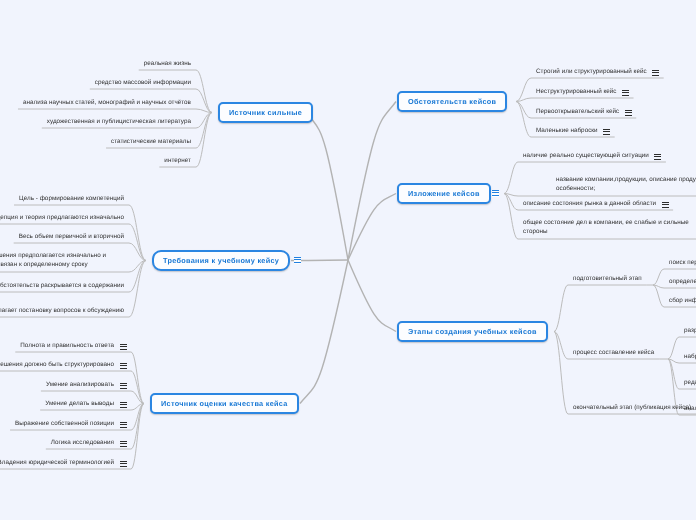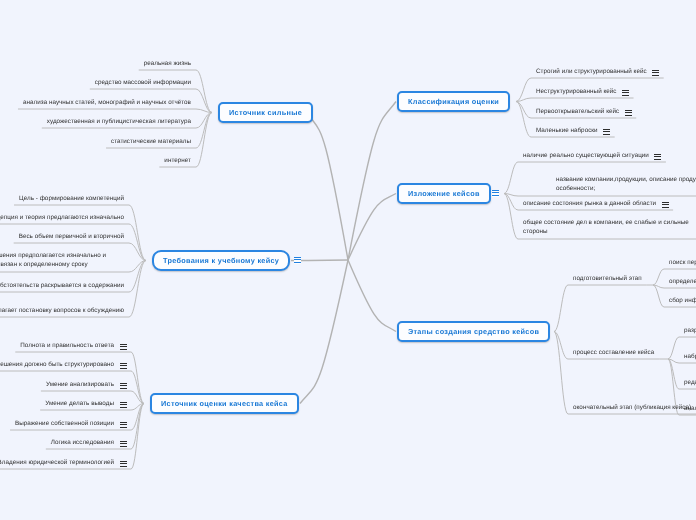--- a/index.html
+++ b/index.html
@@ -76,28 +76,28 @@
     </svg>
   <div id="nodes">
       <div class="node main" style="left: 218px; top: 102px;">Источник сильные</div>
       <div class="node main" style="left: 152px; top: 250px; border-radius: 9px;">Требования к учебному кейсу</div>
       <div class="ham blue" style="position: absolute; left: 294px; top: 256.5px; z-index: 3;">
         <i></i>
         <i></i>
         <i></i>
       </div>
       <div class="node main" style="left: 150px; top: 393px;">Источник оценки качества кейса</div>
-      <div class="node main" style="left: 397px; top: 91px;">Классификация оценки</div>
+      <div class="node main" style="left: 397px; top: 91px;">Обстоятельств кейсов</div>
       <div class="node main" style="left: 397px; top: 183px;">Изложение кейсов</div>
       <div class="ham blue" style="position: absolute; left: 492px; top: 189.5px; z-index: 3;">
         <i></i>
         <i></i>
         <i></i>
       </div>
-      <div class="node main" style="left: 397px; top: 321px;">Этапы создания средство кейсов</div>
+      <div class="node main" style="left: 397px; top: 321px;">Этапы создания учебных кейсов</div>
       <div class="node leaf r" style="top: 59px; right: 505px; text-align: right;"><span>реальная жизнь</span></div>
       <div class="node leaf r" style="top: 78px; right: 505px; text-align: right;"><span>средство массовой информации</span></div>
       <div class="node leaf r" style="top: 98px; right: 505px; text-align: right;"><span>анализа научных статей, монографий и научных отчётов</span></div>
       <div class="node leaf r" style="top: 117px; right: 505px; text-align: right;"><span>художественная и публицистическая литература</span></div>
       <div class="node leaf r" style="top: 137px; right: 505px; text-align: right;"><span>статистические материалы</span></div>
       <div class="node leaf r" style="top: 156px; right: 505px; text-align: right;"><span>интернет</span></div>
       <div class="node leaf r" style="top: 194px; right: 572px; text-align: right;"><span>Цель - формирование компетенций</span></div>
       <div class="node leaf r" style="top: 213px; right: 572px; text-align: right;"><span>Концепция и теория предлагаются изначально</span></div>
       <div class="node leaf r" style="top: 232px; right: 572px; text-align: right;"><span>Весь объем первичной и вторичной</span></div>
       <div class="node leaf r" style="top: 251px; left: -10px; width: 120px; white-space: normal; text-align: left;"><span>Решения предполагается изначально и привязан к определенному сроку</span></div>

